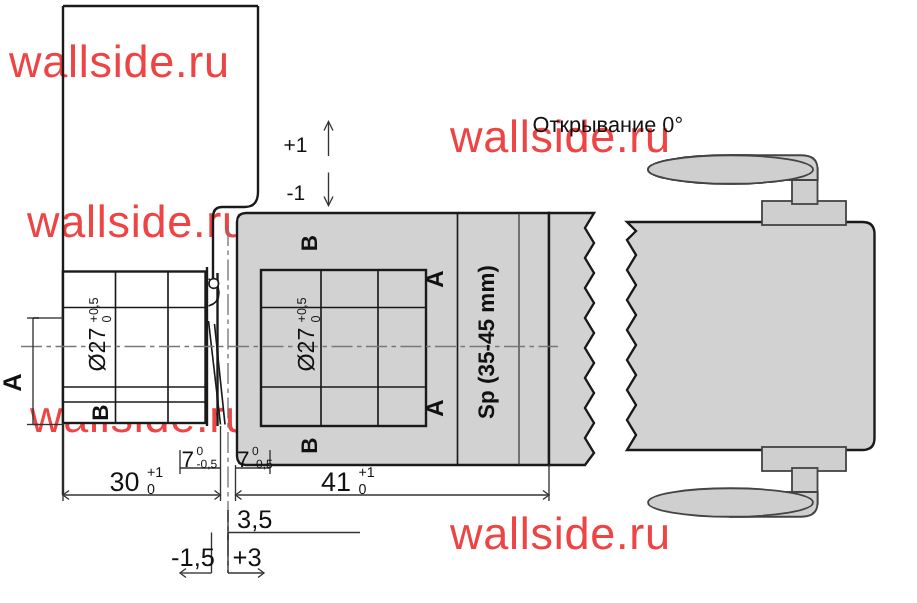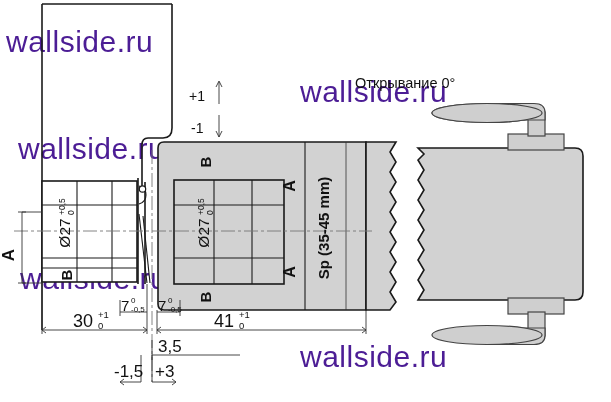--- a/index.html
+++ b/index.html
@@ -1,20 +1,20 @@
 <!DOCTYPE html>
 <html><head>
 <meta charset="utf-8">
 <style>
   html,body{margin:0;padding:0;background:#ffffff;}
   body{width:611px;height:402px;overflow:hidden;
        font-family:"Liberation Sans","DejaVu Sans",sans-serif;}
   #stage{position:relative;width:611px;height:402px;background:#fff;}
   #stage svg{position:absolute;left:0;top:0;}
-  .wm{position:absolute;color:#4c1d95;font-size:30px;font-family:"Liberation Sans",sans-serif;
+  .wm{position:absolute;color:#ef4444;font-size:30px;font-family:"Liberation Sans",sans-serif;
       white-space:nowrap;pointer-events:none;user-select:none;letter-spacing:.5px;}
 </style>
 </head>
 <body>
 
 <div id="stage">
 
   <div class="wm" style="left:6px;top:25px;">wallside.ru</div>
   <div class="wm" style="left:18px;top:132px;">wallside.ru</div>
   <div class="wm" style="left:300px;top:75px;">wallside.ru</div>

